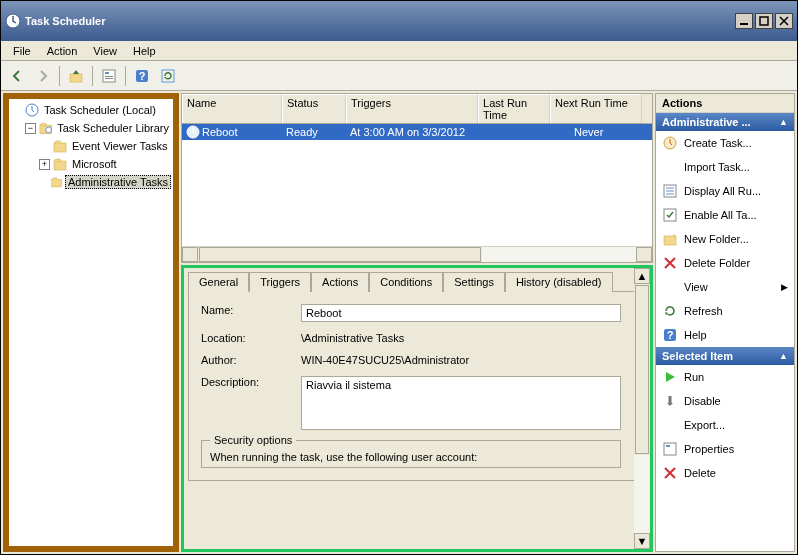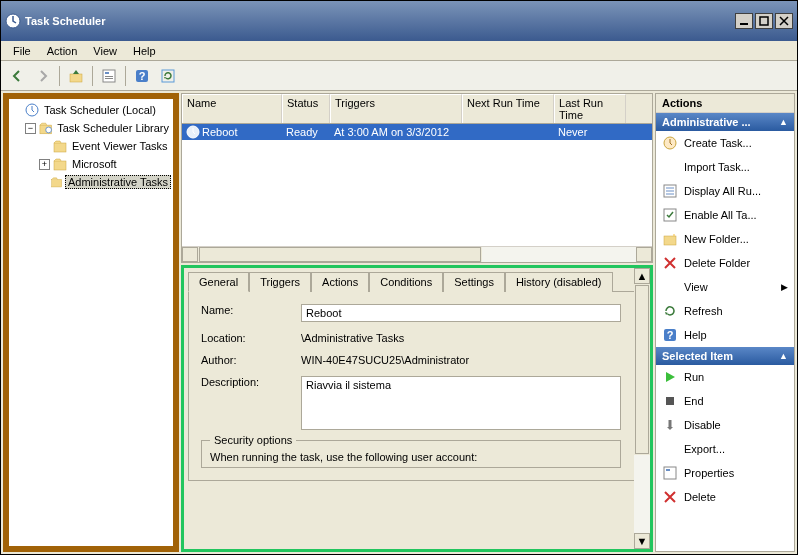--- a/index.html
+++ b/index.html
@@ -69,21 +69,21 @@
 .actions-section-header .chev { font-size: 9px; }
 .action-item { display: flex; align-items: center; padding: 4px 6px; cursor: pointer; }
 .action-item .ai-icon { width: 16px; height: 16px; margin-right: 6px; display: inline-flex; align-items: center; justify-content: center; }
 .action-item .ai-label { flex: 1; white-space: nowrap; overflow: hidden; text-overflow: ellipsis; }
 .action-item .ai-arrow { font-size: 9px; }
 
 .statusbar { height: 18px; background: #ece9d8; border-top: 1px solid #aca899; }
 
 
 .c-name { width: 100px; }
-.c-status { width: 48px; }
+.c-status { width: 64px; }
 .c-triggers { width: 132px; }
 .c-next { width: 92px; }
 .c-last { width: 72px; }
 
 
 .folder-icon { fill: #f3d88b; stroke: #caa53e; stroke-width: 0.5; }
 </style>
 </head>
 <body>
 
@@ -207,22 +207,22 @@
       <span class="label">Administrative Tasks</span>
     </div>
   </div>
 
   <div class="center-panel">
     <div class="task-list">
       <div class="task-header">
         <div class="col c-name">Name</div>
         <div class="col c-status">Status</div>
         <div class="col c-triggers">Triggers</div>
+        <div class="col c-last">Last Run Time</div>
         <div class="col c-next">Next Run Time</div>
-        <div class="col c-last">Last Run Time</div>
       </div>
       <div class="task-rows">
         <div class="task-row">
           <div class="cell c-name">
             <svg class="row-icon" viewBox="0 0 14 14">
                 <circle cx="7" cy="7" r="6" fill="#e8f0fa" stroke="#fff"></circle>
                 <path d="M7 3v4l2 2" stroke="#fff" fill="none"></path>
               </svg>
             <span>Reboot</span>
           </div>
@@ -366,28 +366,20 @@
         <span class="ai-icon">
           <svg width="16" height="16" viewBox="0 0 16 16">
             <path d="M4 3l9 5-9 5z" fill="#3bbf3b"></path>
           </svg>
         </span>
         <span class="ai-label">Run</span>
       </div>
     <div class="action-item">
         <span class="ai-icon">
           <svg width="16" height="16" viewBox="0 0 16 16">
-            <rect x="4" y="4" width="8" height="8" fill="#555"></rect>
-          </svg>
-        </span>
-        <span class="ai-label">End</span>
-      </div>
-    <div class="action-item">
-        <span class="ai-icon">
-          <svg width="16" height="16" viewBox="0 0 16 16">
             <path d="M8 3v7" stroke="#777" stroke-width="3"></path>
             <path d="M5 10l3 3 3-3" fill="#777"></path>
           </svg>
         </span>
         <span class="ai-label">Disable</span>
       </div>
     <div class="action-item">
         <span class="ai-icon"></span>
         <span class="ai-label">Export...</span>
       </div>

